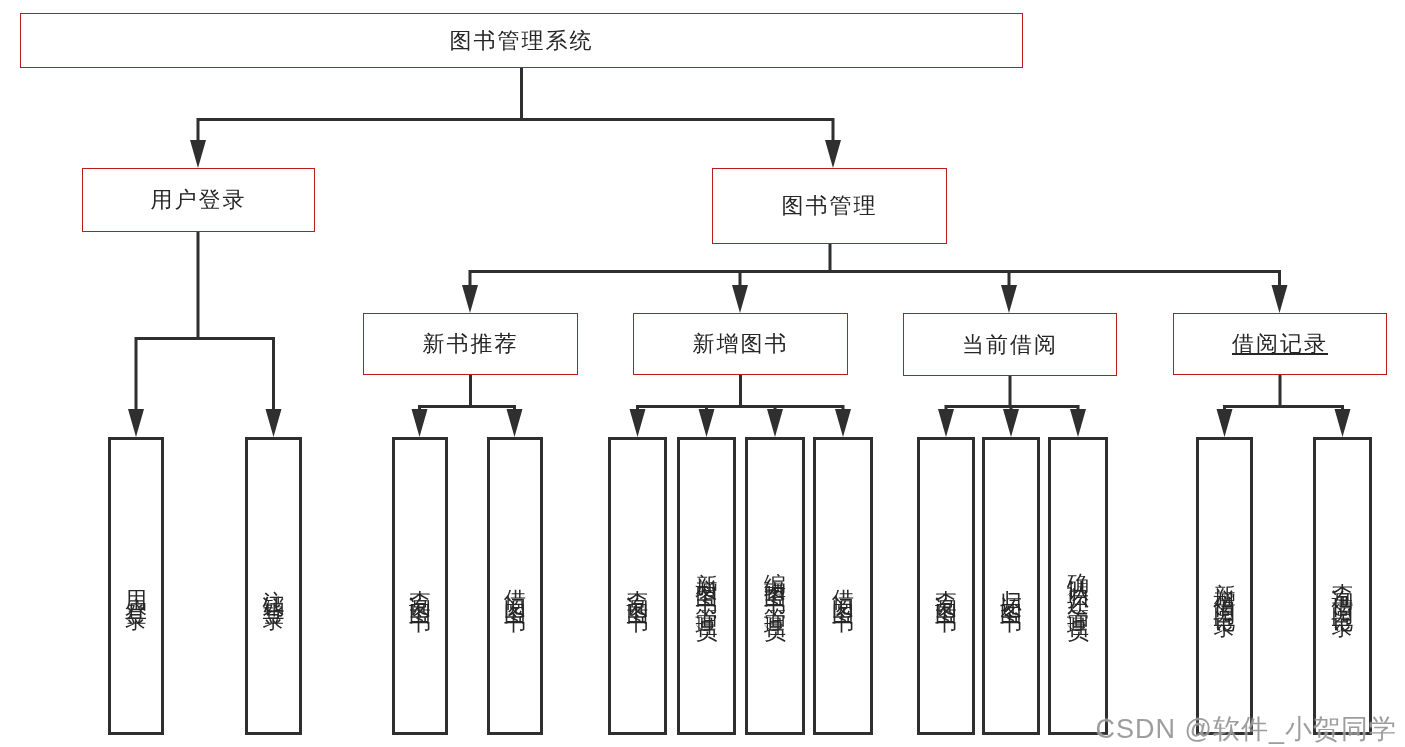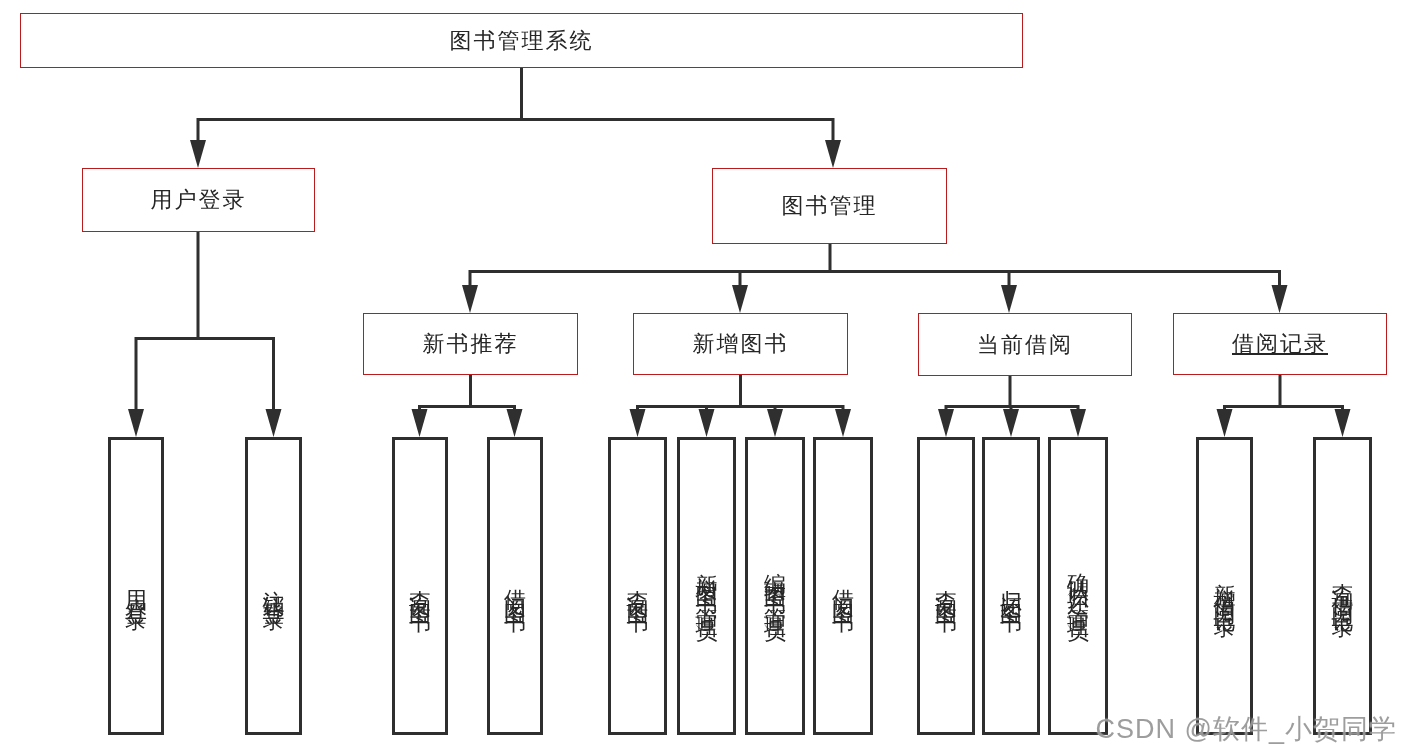--- a/index.html
+++ b/index.html
@@ -113,21 +113,21 @@
     </g>
   </svg>
 
   <div class="hbox" style="left:20px; top:13px; width:1003px; height:55px;">图书管理系统</div>
 
   <div class="hbox" style="left:82px; top:168px; width:233px; height:64px;">用户登录</div>
   <div class="hbox" style="left:712px; top:168px; width:235px; height:76px;">图书管理</div>
 
   <div class="hbox" style="left:363px; top:313px; width:215px; height:62px;">新书推荐</div>
   <div class="hbox" style="left:633px; top:313px; width:215px; height:62px;">新增图书</div>
-  <div class="hbox" style="left:903px; top:313px; width:214px; height:63px;margin-left:15px;">当前借阅</div>
+  <div class="hbox" style="left:903px; top:313px; width:214px; height:63px;">当前借阅</div>
   <div class="hbox" style="left:1173px; top:313px; width:214px; height:62px;text-decoration:underline;">借阅记录</div>
 
   <div class="leaf" style="left:108px; width:56px;">
     <span class="vtext">用户登录</span>
   </div>
   <div class="leaf" style="left:245px; width:57px;">
     <span class="vtext">注销登录</span>
   </div>
 
   <div class="leaf" style="left:392px; width:56px;">

